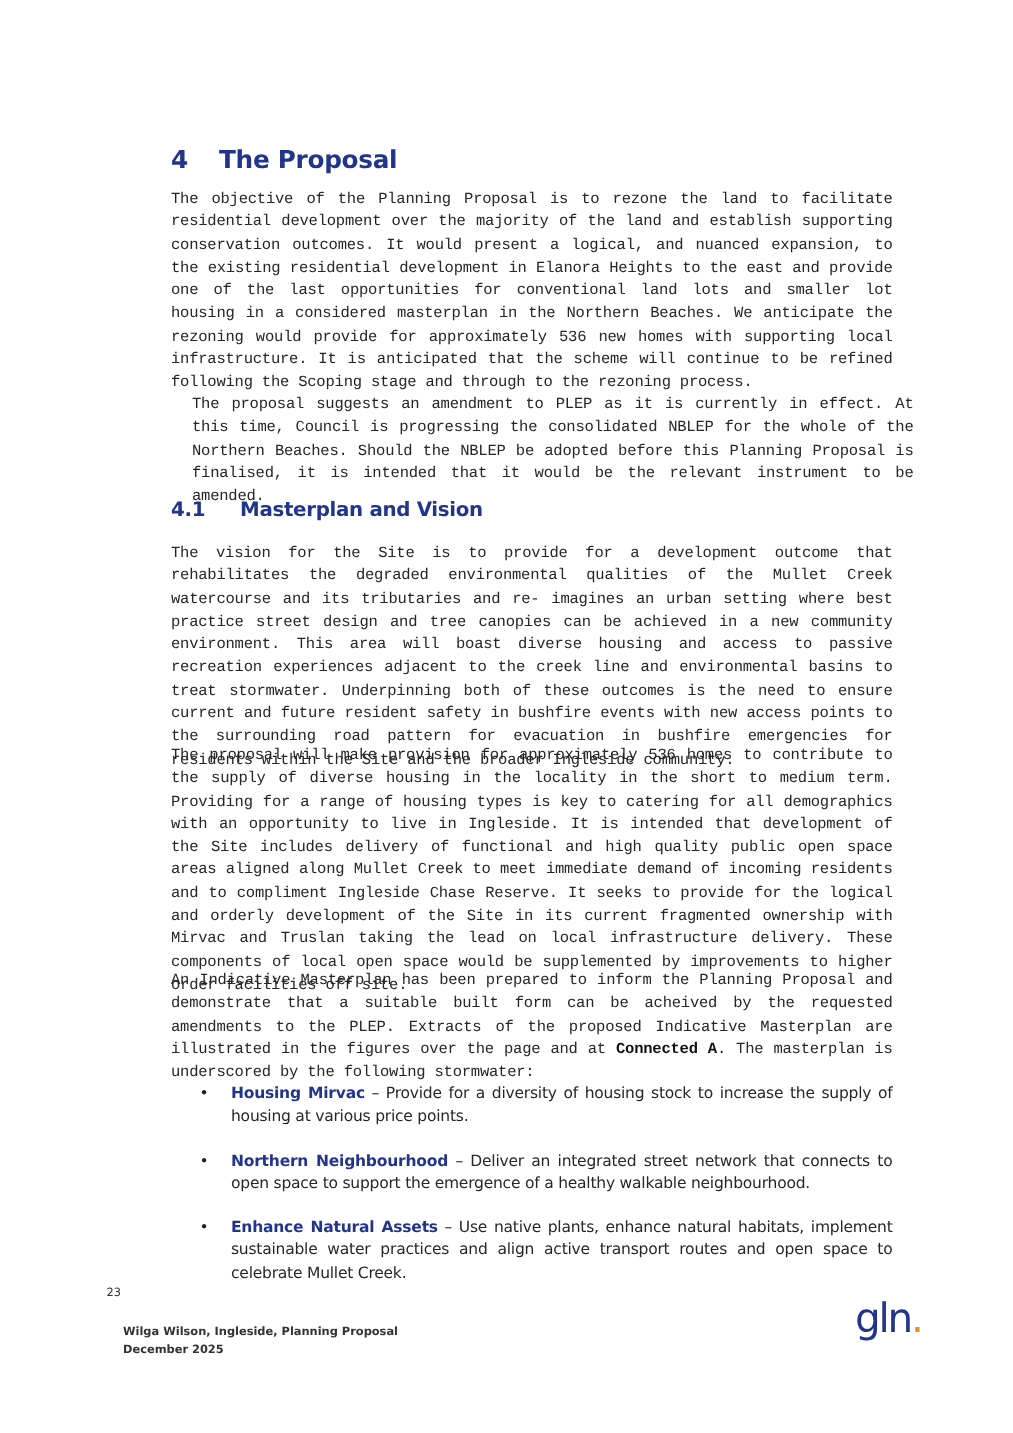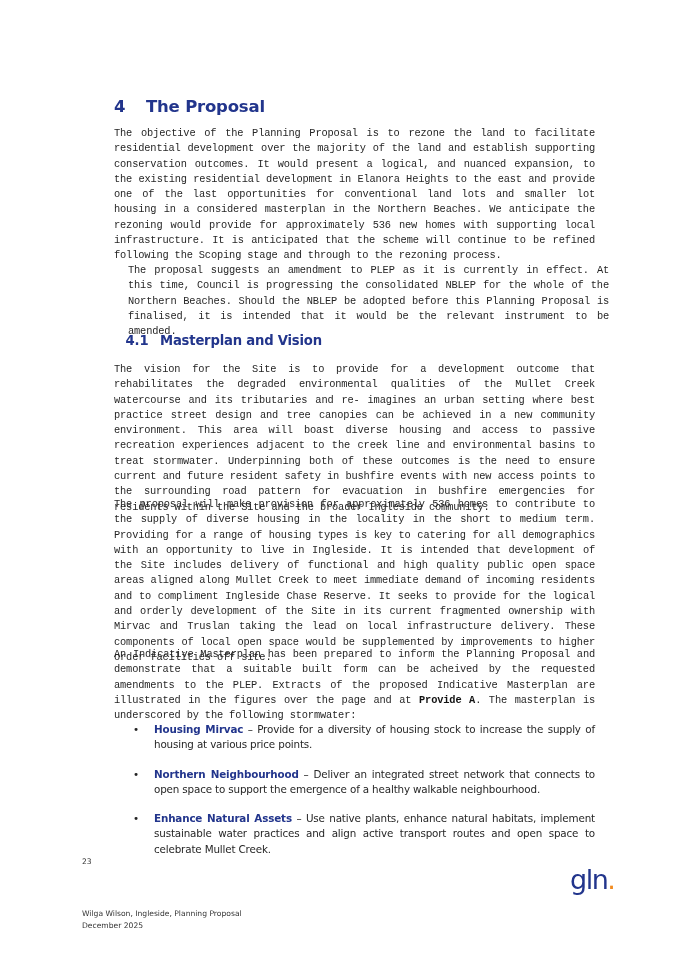--- a/index.html
+++ b/index.html
@@ -10,39 +10,39 @@
     }
     .h1 {
       position: absolute; left: 114px; top: 97px;
       font-family: "DejaVu Sans", sans-serif; font-weight: bold;
       font-size: 16.5px; color: #22358c; letter-spacing: -0.2px;
     }
     .h1 .num { display: inline-block; width: 32px; }
     .h2 {
       position: absolute; left: 114px; top: 333px;
       font-family: "DejaVu Sans", sans-serif; font-weight: bold;
-      font-size: 13.2px; color: #22358c; letter-spacing: -0.2px; text-align: center;
+      font-size: 13.2px; color: #22358c; letter-spacing: -0.2px;
     }
     .h2 .num { display: inline-block; width: 46px; }
     .para {
       position: absolute; left: 114px; width: 481px;
       font-size: 10.35px; line-height: 15.3px; text-align: justify;
       color: #262626; letter-spacing: -0.15px; font-family: Liberation Mono, monospace;
     }
     .bullets { position: absolute; left: 114px; width: 481px; margin: 0; padding: 0; list-style: none; }
     .bullet {
       position: relative; padding-left: 40px;
       font-size: 10.35px; line-height: 15.3px; text-align: justify;
       color: #262626; letter-spacing: -0.15px; margin-bottom: 14px;
     }
     .bullet .dot { position: absolute; left: 19px; top: 0; color: #222; }
     .bullet .term { color: #22358c; font-weight: bold; }
     .bold { font-weight: bold; color: #111; }
-    .page-num { position: absolute; left: 82px; top: 857px; font-size: 7.6px; color: #333; }
-    .footer { position: absolute; left: 82px; top: 908px; font-size: 7.6px; line-height: 11.5px; color: #333; }
+    .page-num { position: absolute; left: 71px; top: 857px; font-size: 7.6px; color: #333; }
+    .footer { position: absolute; left: 82px; top: 882px; font-size: 7.6px; line-height: 11.5px; color: #333; font-weight: bold; }
     .logo {
       position: absolute; left: 570px; top: 866px;
       font-family: "DejaVu Sans", sans-serif; font-size: 27px; color: #22358c;
       letter-spacing: -1.5px; line-height: 1;
     }
     .logo .dot { color: #f28a1e; }
   </style>
 </head>
 <body>
 
@@ -56,21 +56,21 @@
   <p class="para" style="top:249px; margin:14px;">The proposal suggests an amendment to PLEP as it is currently in effect. At this time, Council is progressing the consolidated NBLEP for the whole of the Northern Beaches. Should the NBLEP be adopted before this Planning Proposal is finalised, it is intended that it would be the relevant instrument to be amended.</p>
 
   <div class="h2">
     <span class="num">4.1</span><span>Masterplan and Vision</span>
   </div>
 
   <p class="para" style="top:362px; margin:0;">The vision for the Site is to provide for a development outcome that rehabilitates the degraded environmental qualities of the Mullet Creek watercourse and its tributaries and re- imagines an urban setting where best practice street design and tree canopies can be achieved in a new community environment. This area will boast diverse housing and access to passive recreation experiences adjacent to the creek line and environmental basins to treat stormwater. Underpinning both of these outcomes is the need to ensure current and future resident safety in bushfire events with new access points to the surrounding road pattern for evacuation in bushfire emergencies for residents within the Site and the broader Ingleside community.</p>
   <p class="para" style="top:497px; margin:0;">The proposal will make provision for approximately 536  homes to contribute to the supply of diverse housing in the locality in the short to medium term. Providing for a range of housing types is key to catering for all demographics with an opportunity to live in Ingleside. It is intended that development of the Site includes delivery of functional and high quality public open space areas aligned along Mullet Creek to meet immediate demand of incoming residents and to compliment Ingleside Chase Reserve. It seeks to provide for the logical and orderly development of the Site in its current fragmented ownership with Mirvac and Truslan taking the lead on local infrastructure delivery. These components of local open space would be supplemented by improvements to higher order facilities off site.</p>
 
   <p class="para" style="top:647px; margin:0;">
-    <span>An Indicative Masterplan has been prepared to inform the Planning Proposal and demonstrate that a suitable built form can be acheived by the requested amendments to the PLEP. Extracts of the proposed Indicative Masterplan are illustrated in the figures over the page and at </span><span class="bold">Provide A</span><span>. The masterplan is underscored by the following stormwater:</span>
+    <span>An Indicative Masterplan has been prepared to inform the Planning Proposal and demonstrate that a suitable built form can be acheived by the requested amendments to the PLEP. Extracts of the proposed Indicative Masterplan are illustrated in the figures over the page and at </span><span class="bold">Connected A</span><span>. The masterplan is underscored by the following stormwater:</span>
   </p>
 
   <ul class="bullets" style="top:722px;">
     <li class="bullet">
       <span class="dot">•</span><span class="term">Housing Mirvac</span><span> – Provide for a diversity of housing stock to increase the supply of housing at various price points.</span>
     </li>
     <li class="bullet">
       <span class="dot">•</span><span class="term">Northern Neighbourhood</span><span> – Deliver an integrated street network that connects to open space to support the emergence of a healthy walkable neighbourhood.</span>
     </li>
     <li class="bullet">

